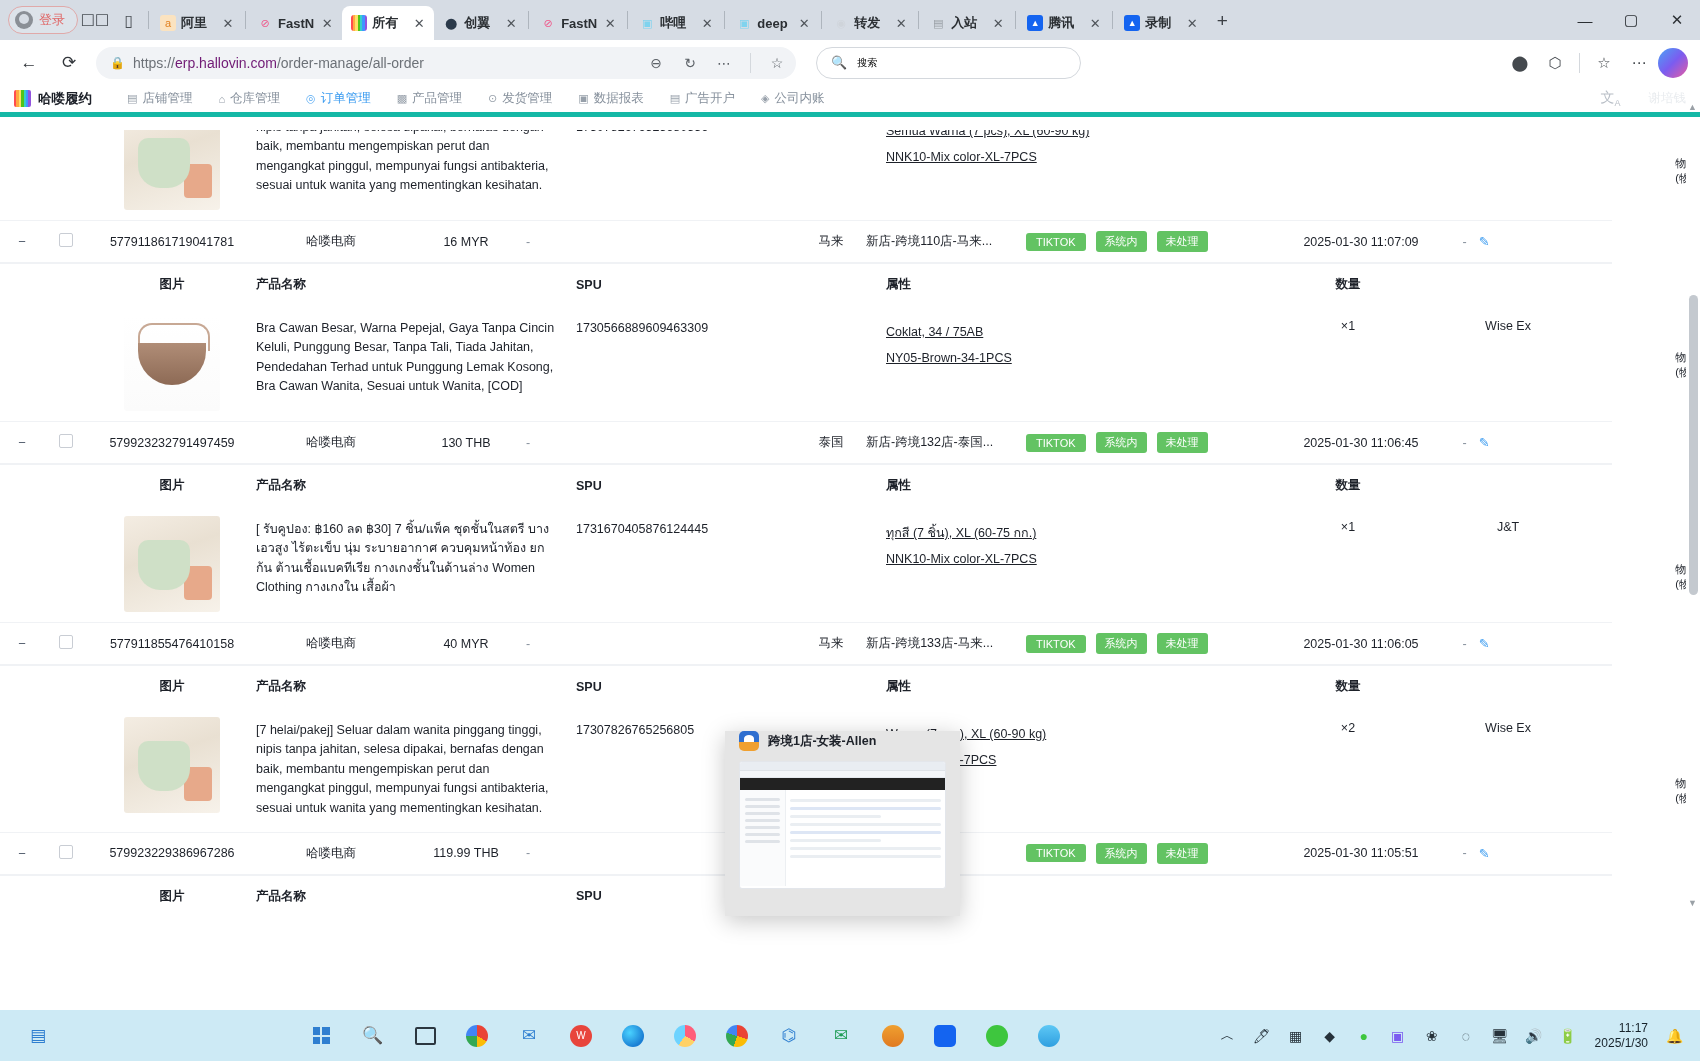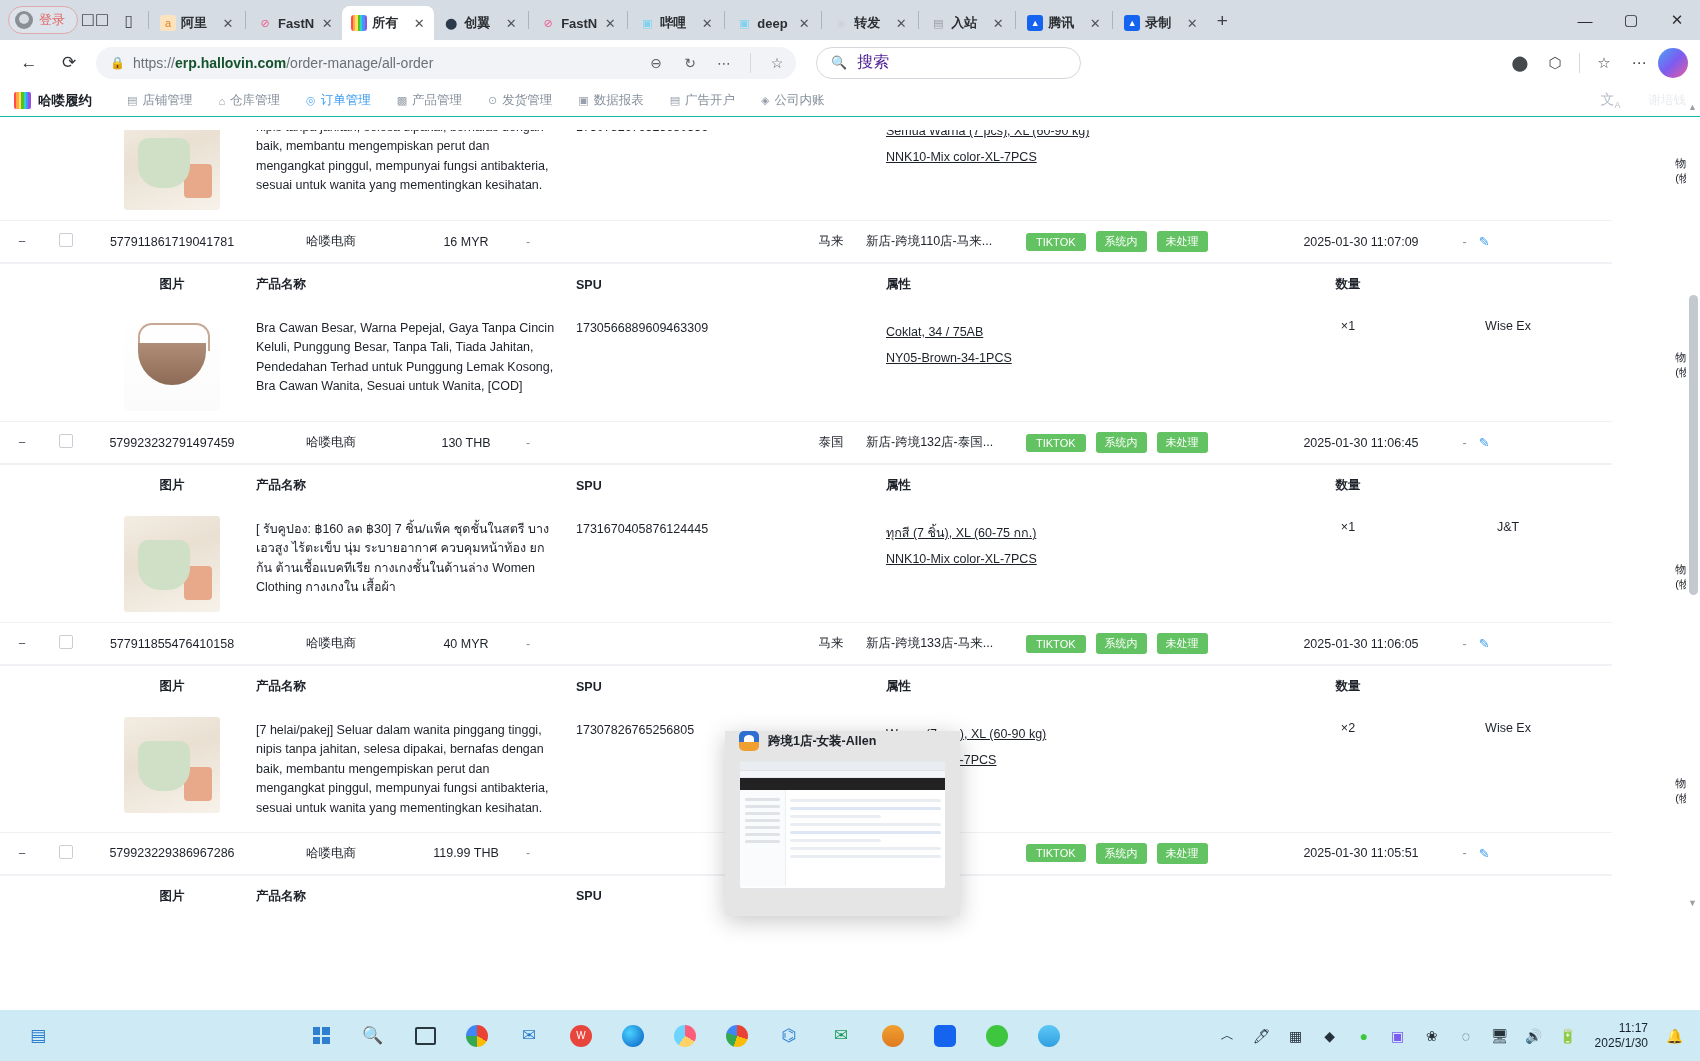--- a/index.html
+++ b/index.html
@@ -106,49 +106,49 @@
     background: #f1f3f6;
     display: flex; align-items: center;
     padding: 0 6px 0 14px; gap: 8px;
     margin-left: 4px;
   }
   .lock-ico { color: #6b7076; font-size: 12px; flex: none; }
   .url-text {
     flex: 1; font-size: 14px; color: #6c7177;
     white-space: nowrap; overflow: hidden;
   }
-  .url-text b { color: #14532d; font-weight: 700; }
+  .url-text b { color: #701a75; font-weight: 400; }
   .omni-ico {
     width: 26px; height: 26px; border-radius: 50%;
     display: flex; align-items: center; justify-content: center;
     color: #5c6167; font-size: 14px; flex: none;
   }
   .searchbox {
     width: 265px; height: 32px; border-radius: 16px;
     border: 1px solid #d4d8dd;
     display: flex; align-items: center; gap: 10px;
     padding: 0 14px; margin-left: 14px;
   }
-  .search-ph { font-size: 16px; color: #4c1d95; }
+  .search-ph { font-size: 10px; color: #000000; }
   .right-icons { margin-left: auto; display: flex; align-items: center; gap: 3px; }
   .r-ico {
     width: 32px; height: 32px; border-radius: 50%;
     display: flex; align-items: center; justify-content: center;
     font-size: 15px; color: #44494e;
   }
   .vsep { width: 1px; height: 20px; background: #d4d8dd; margin: 0 5px; }
   .copilot {
     width: 30px; height: 30px; border-radius: 50%;
     background: linear-gradient(135deg,#4ba3f5 0%,#7b5cf0 50%,#e85ca0 100%);
   }
 
   
   .app-nav {
     height: 32px; background: #fff;
-    border-bottom: 1px solid #14b8a6;
+    border-bottom: 5px solid #14b8a6;
     display: flex; align-items: center;
     padding: 0 14px; gap: 0;
     font-size: 12.5px;
   }
   .brand { display: flex; align-items: center; gap: 7px; margin-right: 22px; }
   .brand-logo {
     width: 17px; height: 17px; flex: none;
     background:
       linear-gradient(90deg,
         #ff4d4f 0 14%, #ffa940 14% 28%, #ffe066 28% 42%,

